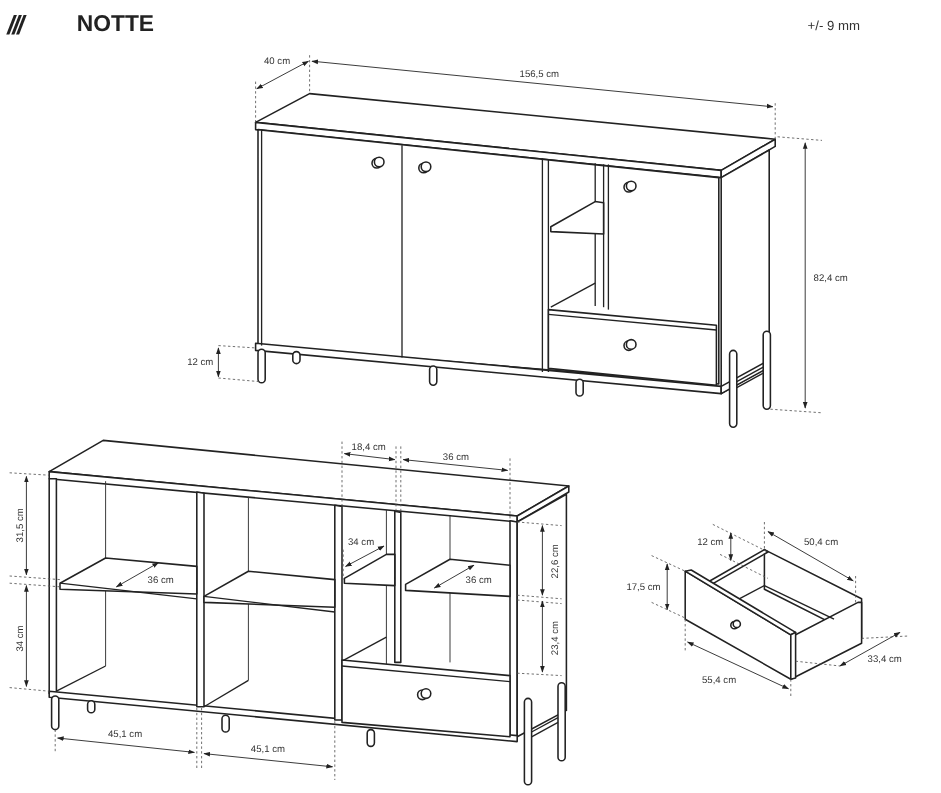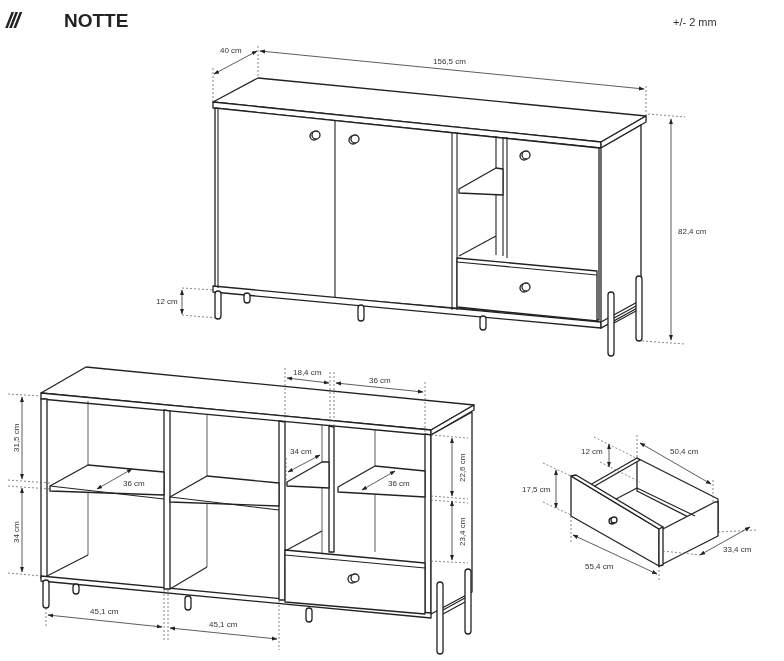--- a/index.html
+++ b/index.html
@@ -15,21 +15,21 @@
     .thin { stroke: #333; stroke-width: 0.8; fill: none; }
     .dash { stroke: #555; stroke-width: 0.7; stroke-dasharray: 2 2; fill: none; }
     .dim { stroke: #333; stroke-width: 0.8; fill: none; }
     .lbl { font-family: "Liberation Sans", "DejaVu Sans", sans-serif; font-size: 8px; fill: #333; }
   </style>
 </head>
 <body>
 
 <div class="header-logo">///</div>
 <div class="header-title">NOTTE</div>
-<div class="tolerance">+/- 2 mm</div>
+<div class="tolerance">+/- 9 mm</div>
 
 <svg class="drawing" width="784" height="661" viewBox="0 0 784 661">
   <defs>
     <marker id="arr" viewBox="0 0 10 10" refX="9" refY="5" markerWidth="7" markerHeight="7" orient="auto-start-reverse">
       <path d="M0,1.5 L10,5 L0,8.5 z" fill="#222"></path>
     </marker>
   </defs>
 
   <g>
 

